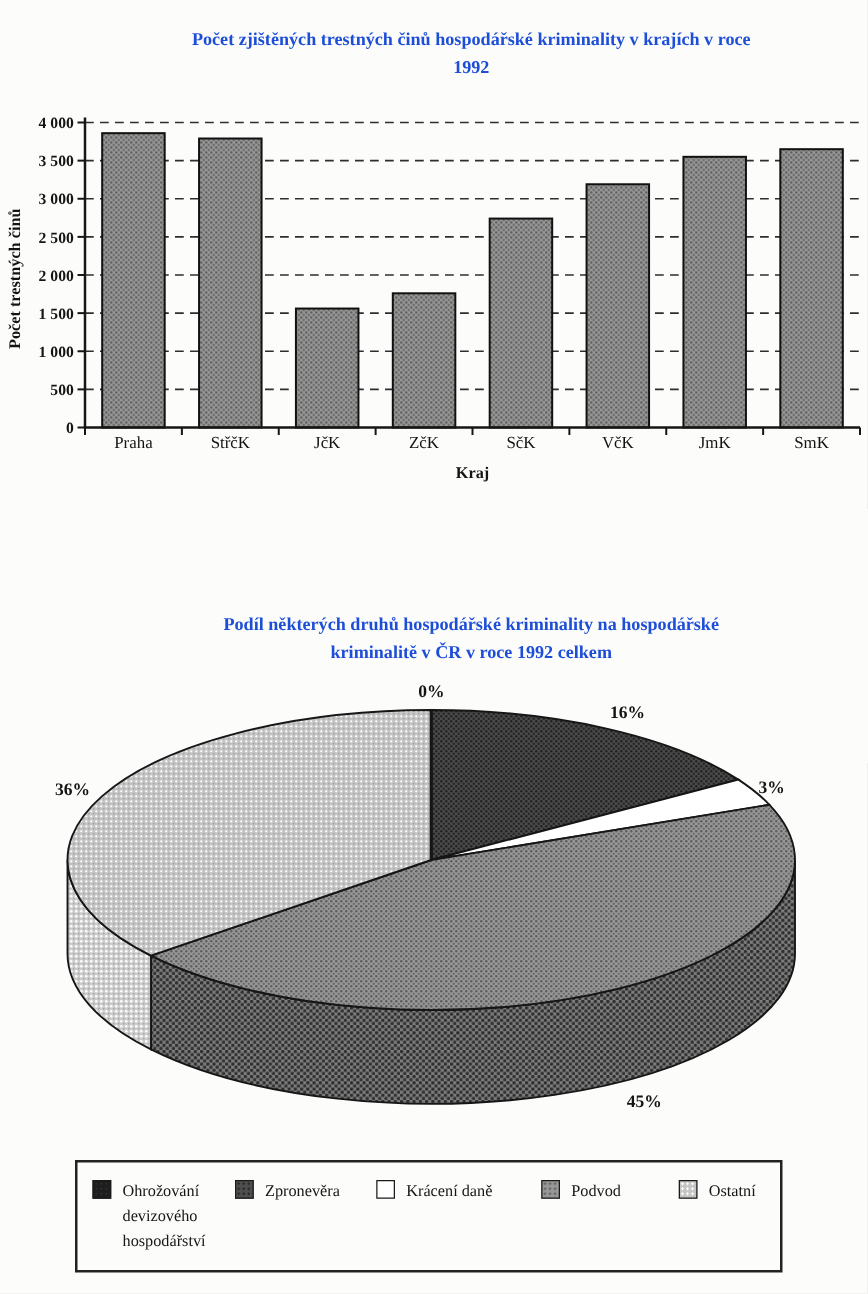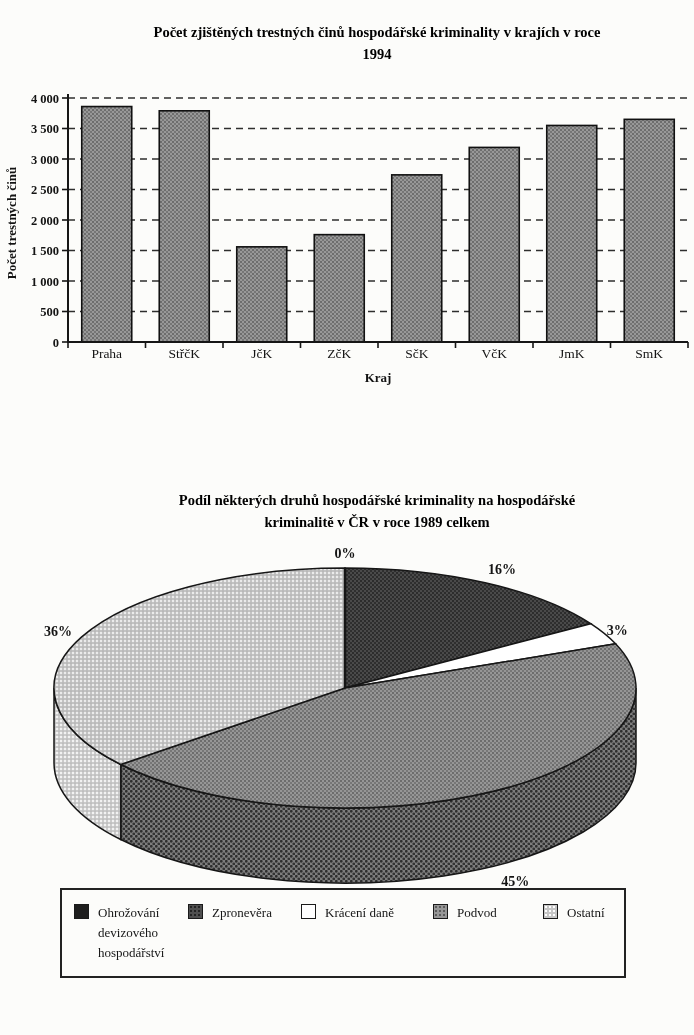--- a/index.html
+++ b/index.html
@@ -1,58 +1,58 @@
 <!DOCTYPE html>
 <html><head>
 <meta charset="utf-8">
 <style>
   html,body{margin:0;padding:0;background:#e8e8e6;}
   #page{position:relative;width:694px;height:1035px;background:#fcfcfa;margin:0 auto;
         font-family:"Liberation Serif","DejaVu Serif",serif;color:#161616;overflow:hidden;}
   .chart-title{position:absolute;left:60px;width:634px;text-align:center;
-        font-weight:700;font-size:14.5px;line-height:1.5;color:#000000;}
+        font-weight:700;font-size:14.5px;line-height:1.5;color:#1d4ed8;}
   .chart-title .tl{display:block;}
   #bar-title{top:22px;}
   #pie-title{top:490px;}
   svg{position:absolute;left:0;overflow:visible;}
   #bar-svg{top:85px;}
   #pie-svg{top:540px;}
   
   .ytick{font:700 12.5px "Liberation Serif",serif;fill:#141414;text-anchor:end;}
   .xcat{font:400 13.5px "Liberation Serif",serif;fill:#141414;text-anchor:middle;}
   .axtitle{font:700 13px "Liberation Serif",serif;fill:#141414;text-anchor:middle;}
   .pct{font:700 14px "Liberation Serif",serif;fill:#141414;text-anchor:middle;}
   .grid{stroke:#2e2e2e;stroke-width:1.3;stroke-dasharray:7 5;}
   .axis{stroke:#161616;stroke-width:2;}
   .tick{stroke:#161616;stroke-width:1.6;}
   .bar{fill:url(#pBar);stroke:#111;stroke-width:1.6;}
   .outline{stroke:#161616;stroke-width:1.5;}
   .sliver{stroke:#161616;stroke-width:2.5;}
   
-  #legend{position:absolute;left:60px;top:888px;width:566px;height:90px;
+  #legend{position:absolute;left:60px;top:928px;width:566px;height:90px;
         border:2px solid #222;background:#fcfcfa;box-sizing:border-box;
         display:flex;align-items:flex-start;padding:13px 0 0 12px;}
   .leg-item{display:flex;gap:9px;align-items:flex-start;}
   .leg-item.w1{width:114px}.leg-item.w2{width:113px}.leg-item.w3{width:132px}.leg-item.w4{width:110px}
   .leg-label{font-size:13px;line-height:1.55;max-width:86px;}
   .sw{width:15px;height:15px;border:1.5px solid #1a1a1a;flex:0 0 auto;margin-top:1px;box-sizing:border-box;}
   .sw-black{background-color:#1e1e1e;background-image:radial-gradient(#4d4d4d 18%,transparent 20%);background-size:4px 4px;}
   .sw-dark{background-color:#4f4f4f;background-image:radial-gradient(#232323 28%,transparent 30%);background-size:4px 4px;}
   .sw-white{background:#ffffff;}
   .sw-mid{background-color:#979797;background-image:radial-gradient(#5c5c5c 28%,transparent 30%);background-size:4px 4px;}
   .sw-light{background-color:#c6c6c6;background-image:radial-gradient(#ffffff 30%,transparent 32%);background-size:4px 4px;}
 </style>
 </head>
 <body>
 
 <div id="page">
 
   <div id="bar-title" class="chart-title">
     <span class="tl">Počet zjištěných trestných činů hospodářské kriminality v krajích v roce</span>
-    <span class="tl">1994</span>
+    <span class="tl">1992</span>
   </div>
 
   <svg id="bar-svg" width="694" height="320" viewBox="0 0 694 320">
     <defs>
       <pattern id="pBar" width="4" height="4" patternUnits="userSpaceOnUse">
         <rect width="4" height="4" fill="#989898"></rect>
         <circle cx="1" cy="1" r="1" fill="#5f5f5f"></circle>
         <circle cx="3" cy="3" r="1" fill="#6a6a6a"></circle>
       </pattern>
     </defs>
@@ -108,21 +108,21 @@
       <line x1="610.5" y1="257" x2="610.5" y2="263" class="tick"></line>
       <line x1="688" y1="257" x2="688" y2="263" class="tick"></line>
       <line x1="68" y1="9" x2="68" y2="257" class="axis"></line>
       <line x1="67" y1="257" x2="688" y2="257" class="axis"></line>
       <text x="378" y="297" class="axtitle">Kraj</text>
       <text x="16" y="138" class="axtitle" transform="rotate(-90 16 138)">Počet trestných činů</text>
     </svg>
 
   <div id="pie-title" class="chart-title">
     <span class="tl">Podíl některých druhů hospodářské kriminality na hospodářské</span>
-    <span class="tl">kriminalitě v ČR v roce 1989 celkem</span>
+    <span class="tl">kriminalitě v ČR v roce 1992 celkem</span>
   </div>
 
   <svg id="pie-svg" width="694" height="372" viewBox="0 0 694 372">
     <defs>
       <pattern id="pDark" width="4" height="4" patternUnits="userSpaceOnUse">
         <rect width="4" height="4" fill="#4a4a4a"></rect>
         <circle cx="1" cy="1" r="1" fill="#222222"></circle>
         <circle cx="3" cy="3" r="1" fill="#262626"></circle>
       </pattern>
       <pattern id="pMid" width="4" height="4" patternUnits="userSpaceOnUse">

